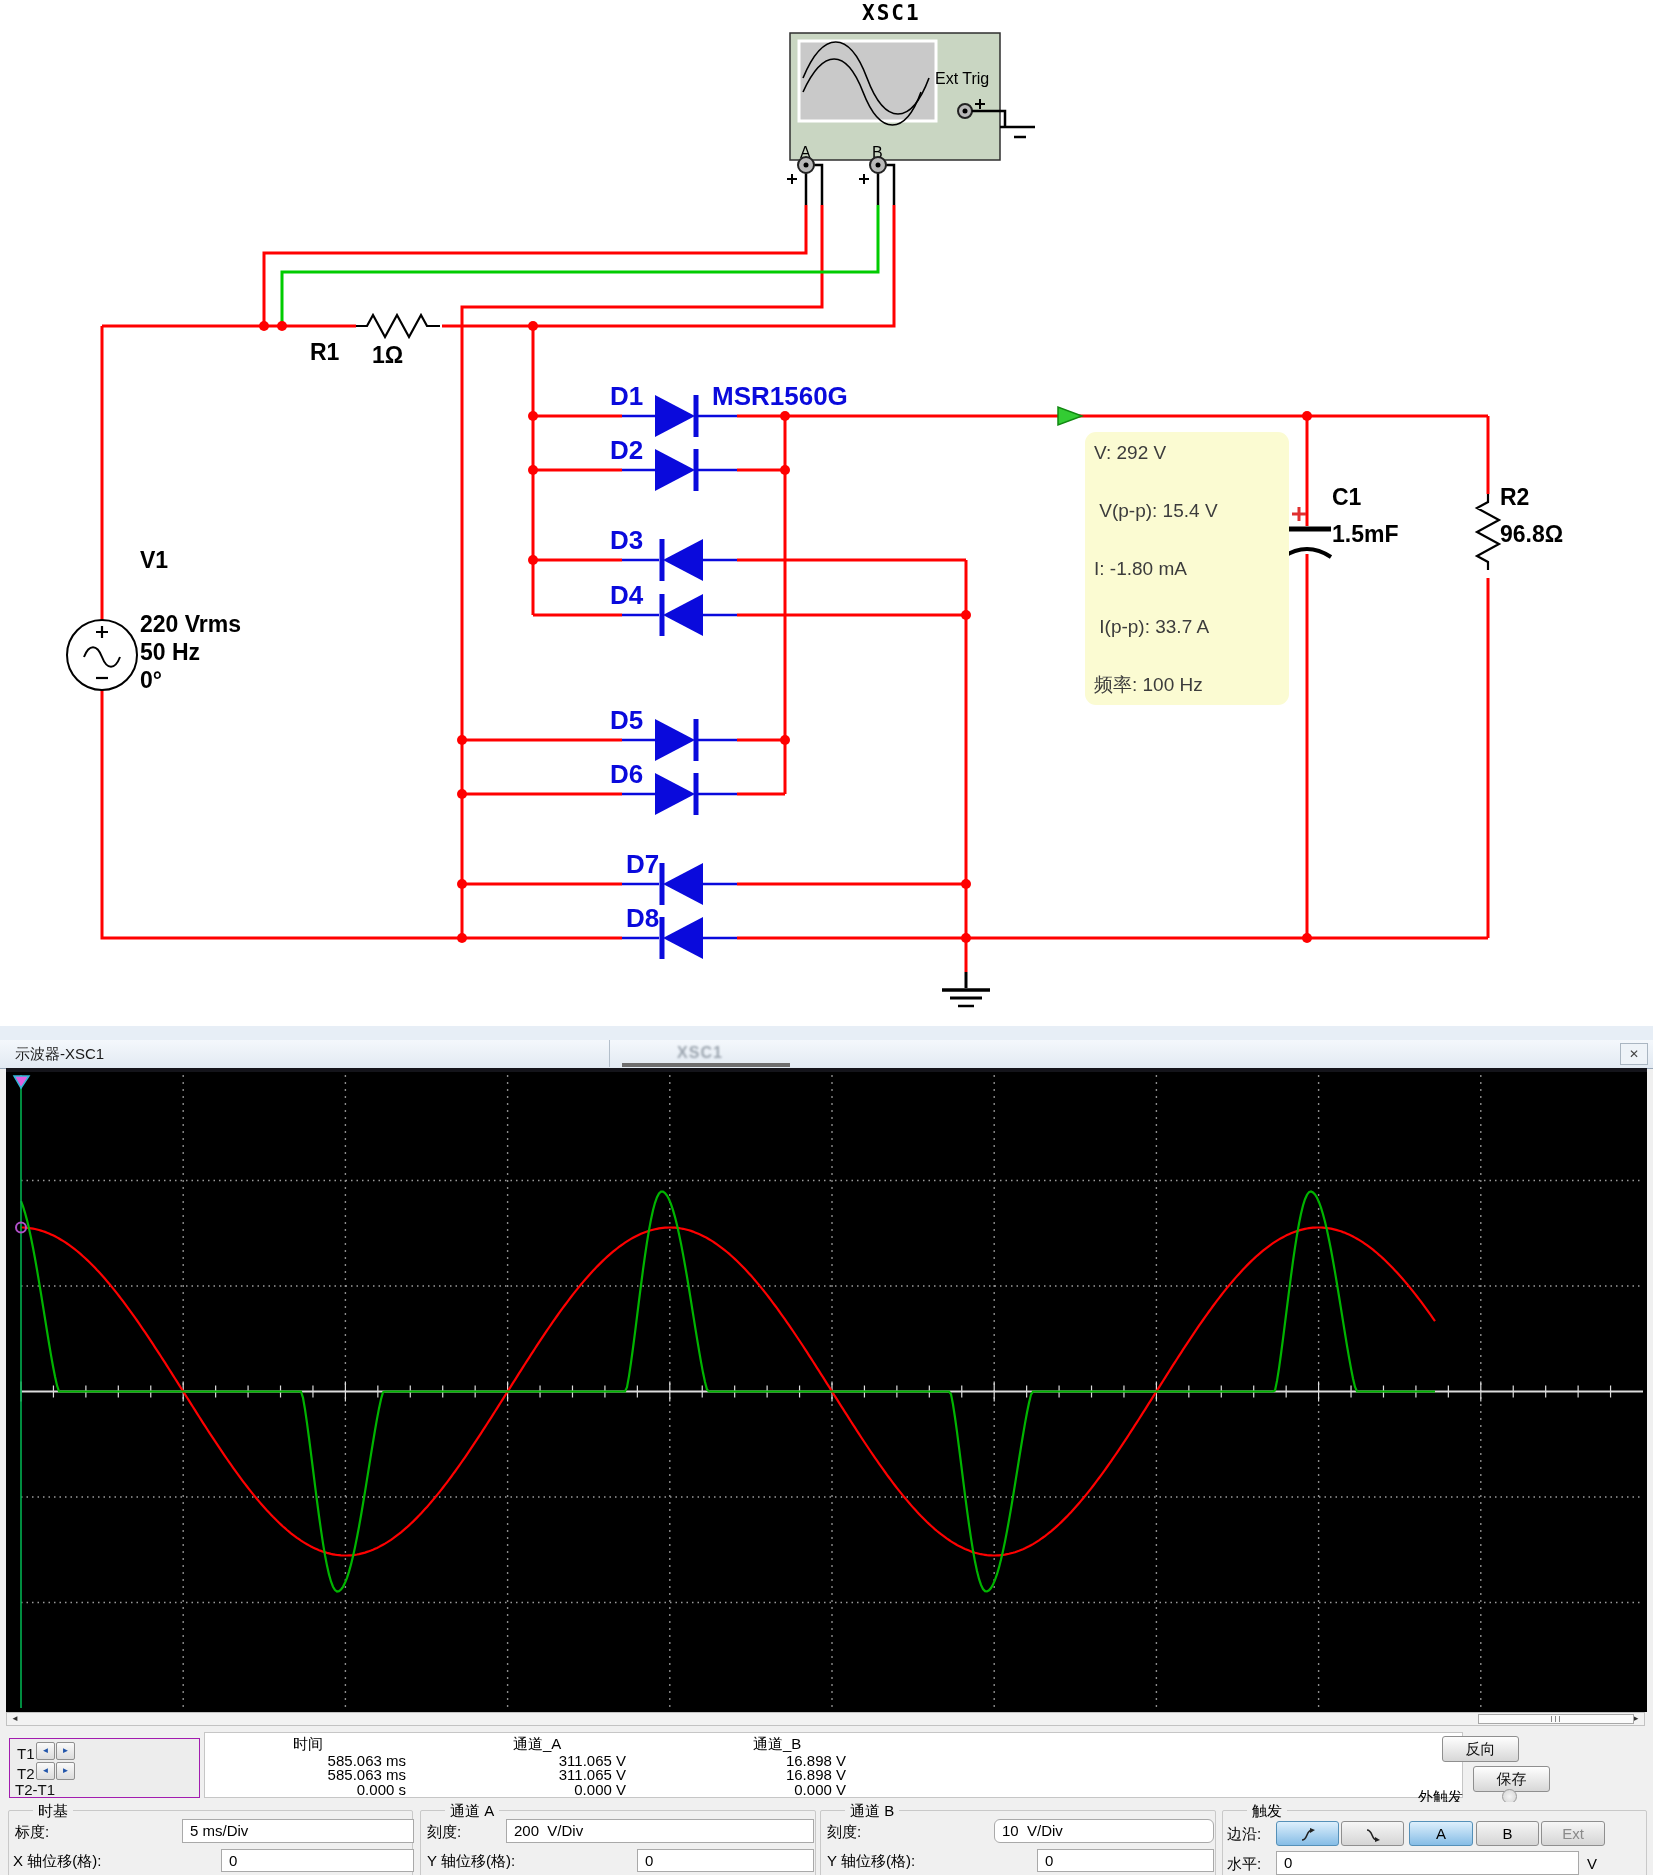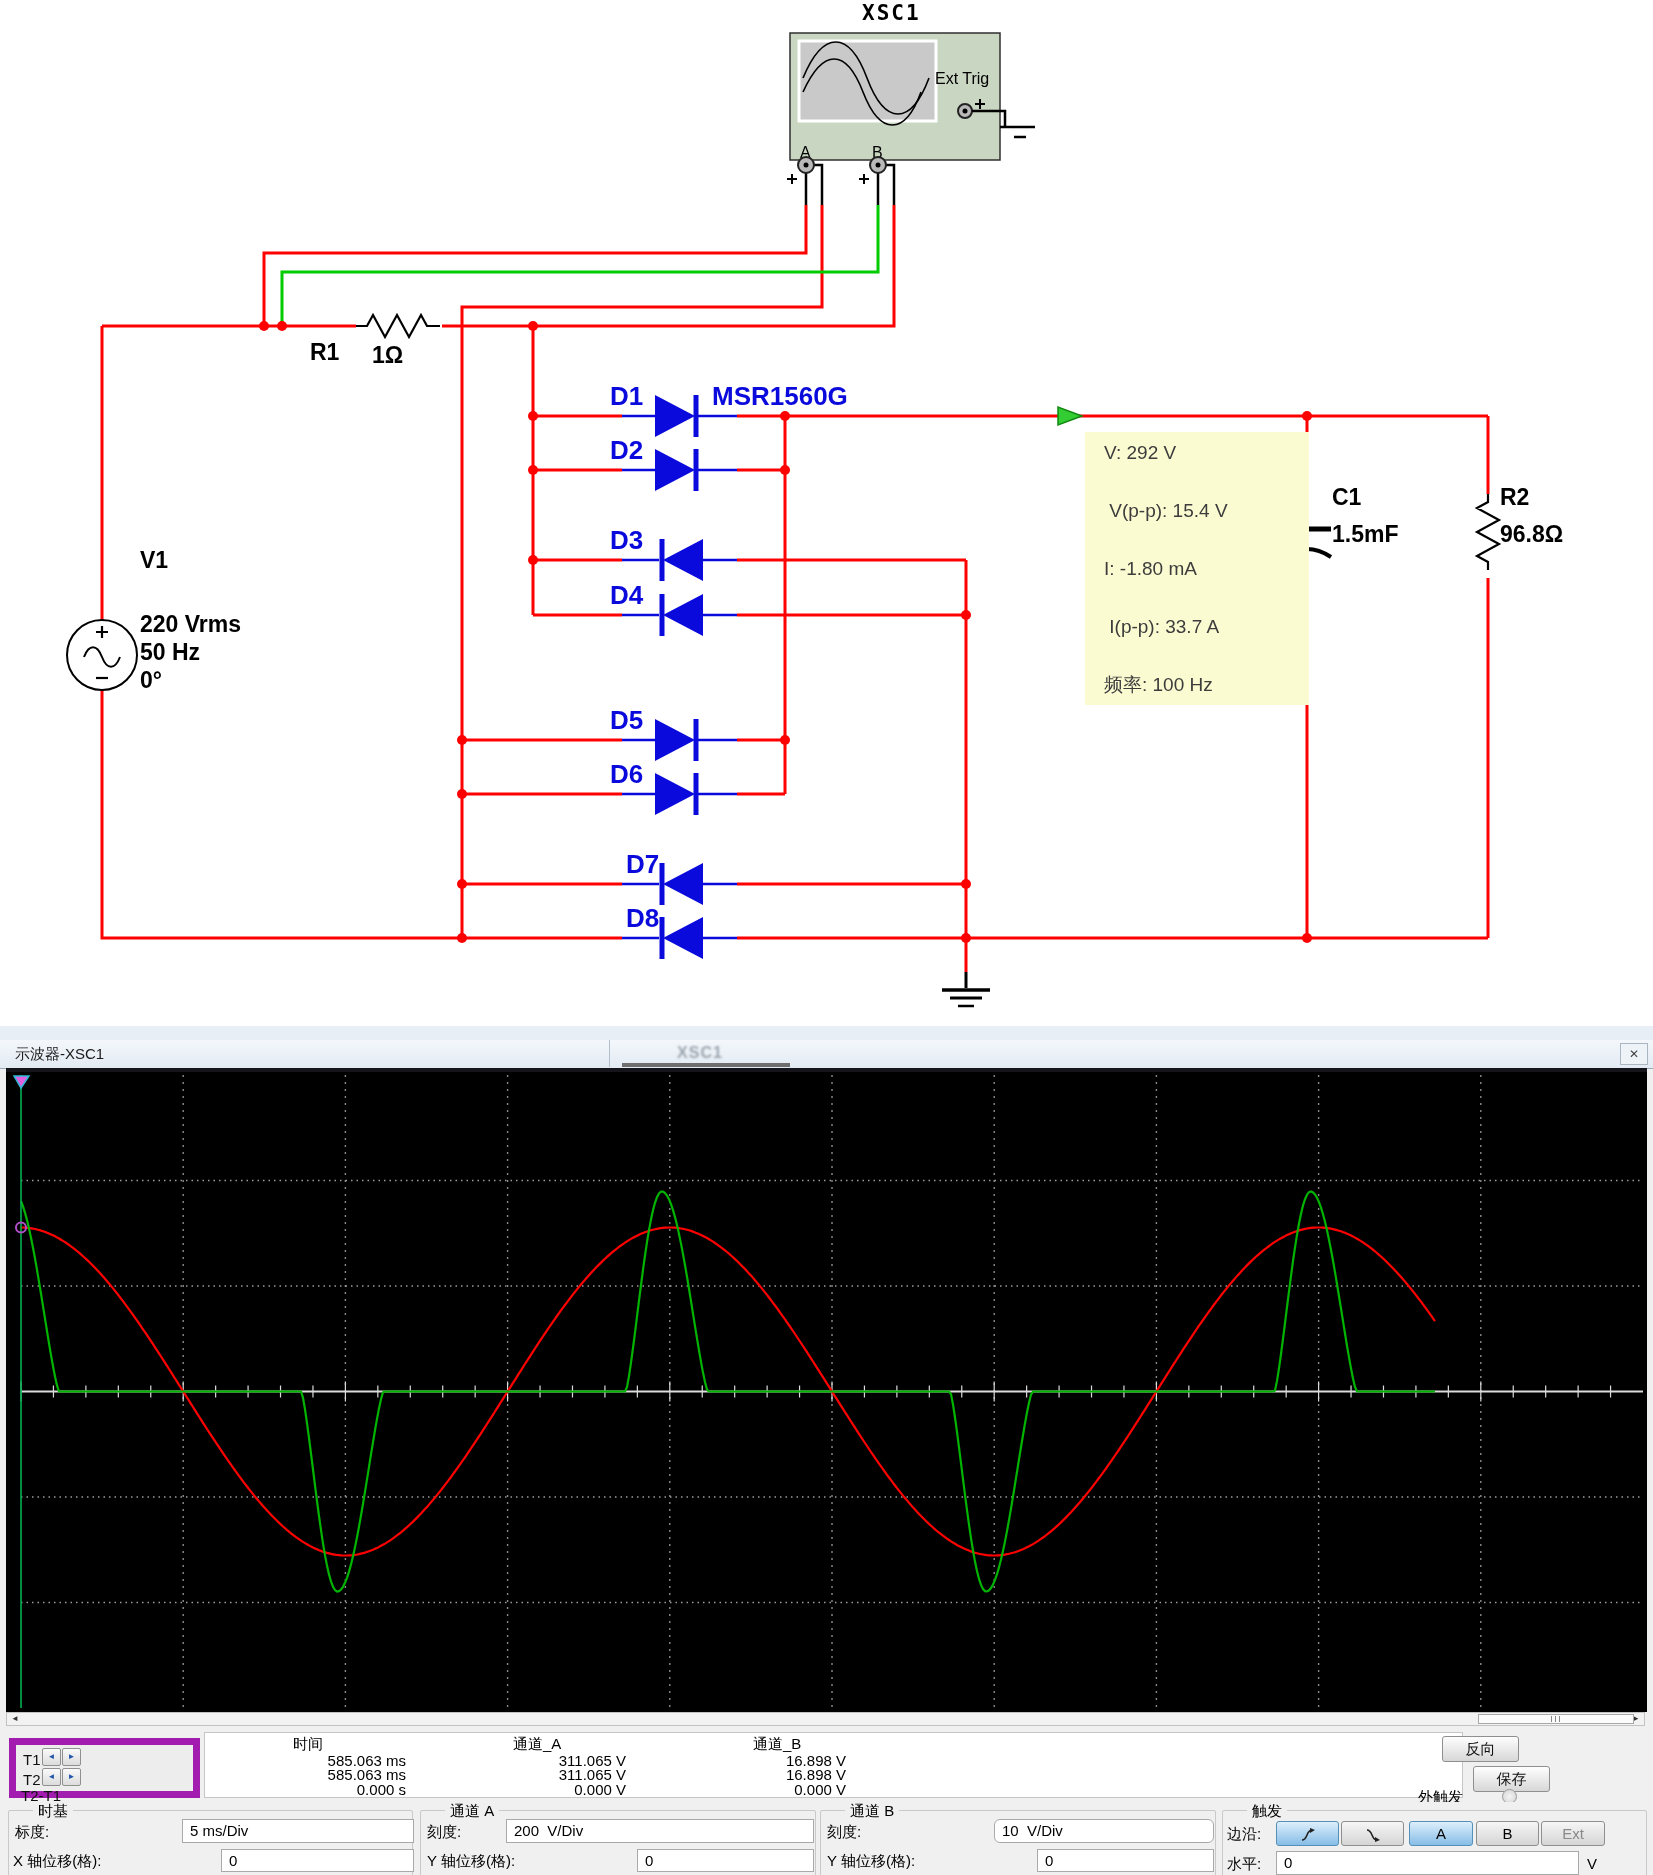--- a/index.html
+++ b/index.html
@@ -6,21 +6,21 @@
   #stage{position:relative;width:1653px;height:1875px;overflow:hidden;background:#fff;
          font-family:"Liberation Sans",sans-serif;}
   
   #schematic{position:absolute;left:0;top:0;}
   text{font-family:"Liberation Sans",sans-serif;}
   .lbl-black{font-size:23px;font-weight:bold;fill:#000;}
   .lbl-blue{font-size:26px;font-weight:bold;fill:#0a0adc;}
   .lbl-small{font-size:16px;fill:#000;}
   .xsc-title{font-family:"DejaVu Sans Mono",monospace;font-size:21px;font-weight:bold;fill:#000;letter-spacing:2px;}
   .probe-box{position:absolute;left:1085px;top:432px;width:186px;background:#fbfbd2;
-             color:#3c3c3c;font-size:19px;line-height:29px;padding:6px 19px;white-space:pre;}
+             color:#3c3c3c;font-size:19px;line-height:29px;padding:6px 9px;white-space:pre;border-radius:11px;}
   
   #scope-window{position:absolute;left:0;top:1040px;width:1653px;height:835px;background:#f0f0f0;}
   .win-shadow{position:absolute;left:0;top:1026px;width:1653px;height:14px;background:#e7eef6;}
   .titlebar{position:absolute;left:0;top:0;width:1653px;height:28px;
             background:linear-gradient(#f4f8fc,#e2eaf2);border-bottom:1px solid #9aa8b8;}
   .title-text{position:absolute;left:15px;top:5px;font-size:15px;color:#1a1a1a;}
   .ghost-sep{position:absolute;left:609px;top:0;width:1px;height:27px;background:#b3bfcb;}
   .ghost-tab{position:absolute;left:610px;top:0;width:180px;height:27px;}
   .ghost-tab span{position:absolute;left:0;top:4px;width:180px;text-align:center;font-size:16px;
             font-weight:bold;color:#8d97a2;letter-spacing:1px;filter:blur(0.8px);opacity:.85;}
@@ -29,21 +29,21 @@
             background:#eef3f8;color:#444;font-size:12px;text-align:center;line-height:20px;}
   .screen{position:absolute;left:6px;top:28px;width:1641px;height:644px;background:#000;}
   
   .sbar{position:absolute;left:6px;top:672px;width:1639px;height:14px;background:#f2f2f2;border:1px solid #c2c2c2;box-sizing:border-box;}
   .sb-arrow{position:absolute;top:1px;width:12px;height:10px;font-size:8px;line-height:10px;color:#333;text-align:center;}
   .sb-thumb{position:absolute;left:1471px;top:1px;width:156px;height:10px;background:#fbfbfb;border:1px solid #a8a8a8;box-sizing:border-box;}
   .sb-grip{position:absolute;left:72px;top:1px;width:12px;height:6px;
            background:repeating-linear-gradient(90deg,#888 0,#888 1px,transparent 1px,transparent 4px);}
   
   .readout{position:absolute;left:0;top:688px;width:1653px;height:74px;background:#f0f0f0;font-size:15px;color:#000;}
-  .cursor-box{position:absolute;left:9px;top:10px;width:191px;height:60px;border:7px solid #a21caf;background:#ededed;box-sizing:border-box;}
+  .cursor-box{position:absolute;left:9px;top:10px;width:191px;height:60px;border:1px solid #a21caf;background:#ededed;box-sizing:border-box;}
   .cb-lbl{position:absolute;font-size:15px;color:#111;}
   .mini-btn{position:absolute;width:17px;height:16px;border:1px solid #909090;border-radius:2px;
             background:linear-gradient(#fafafa,#dcdcdc);font-size:8px;line-height:15px;text-align:center;color:#2255aa;}
   .rtable{position:absolute;left:204px;top:4px;width:1259px;height:66px;background:#fff;border:1px solid #c6c6c6;box-sizing:border-box;}
   .rt{position:absolute;white-space:pre;}
   .rt-head{font-size:15px;}
   .num{text-align:right;}
   .push-btn{position:absolute;width:75px;height:24px;border:1px solid #8f8f8f;border-radius:3px;
             background:linear-gradient(#fefefe,#d7d7d7);font-size:15px;text-align:center;line-height:23px;color:#111;}
   .ext-lbl{position:absolute;left:1418px;top:60px;font-size:15px;}

